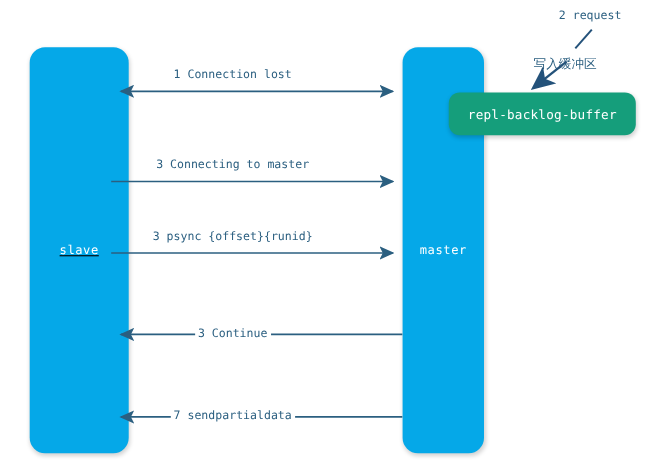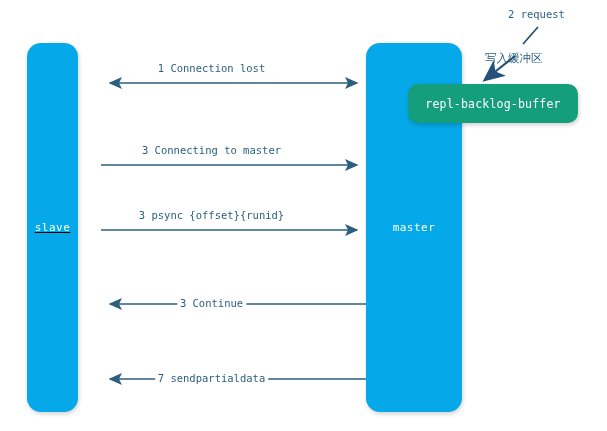--- a/index.html
+++ b/index.html
@@ -29,22 +29,22 @@
     align-items: center;
     justify-content: center;
   }
   .lifeline-label {
     color: #ffffff;
     font-family: "DejaVu Sans Mono", monospace;
     font-size: 11px;
     letter-spacing: 0.5px;
     white-space: nowrap;
   }
-  #slave-bar  { left: 27px;  top: 43px; width: 51px;  height: 369px; background: #05A8E8; text-decoration: underline; }
-  #master-bar { left: 366px; top: 43px; width: 96px;  height: 369px; background: #05A8E8; }
+  #slave-bar  { left: 27px;  top: 43px; width: 90px;  height: 369px; background: #05A8E8; text-decoration: underline; }
+  #master-bar { left: 366px; top: 43px; width: 74px;  height: 369px; background: #05A8E8; }
 
   
   #buffer-box {
     position: absolute;
     left: 408px;
     top: 84px;
     width: 170px;
     height: 39px;
     background: #159E7B;
     border-radius: 10px;

